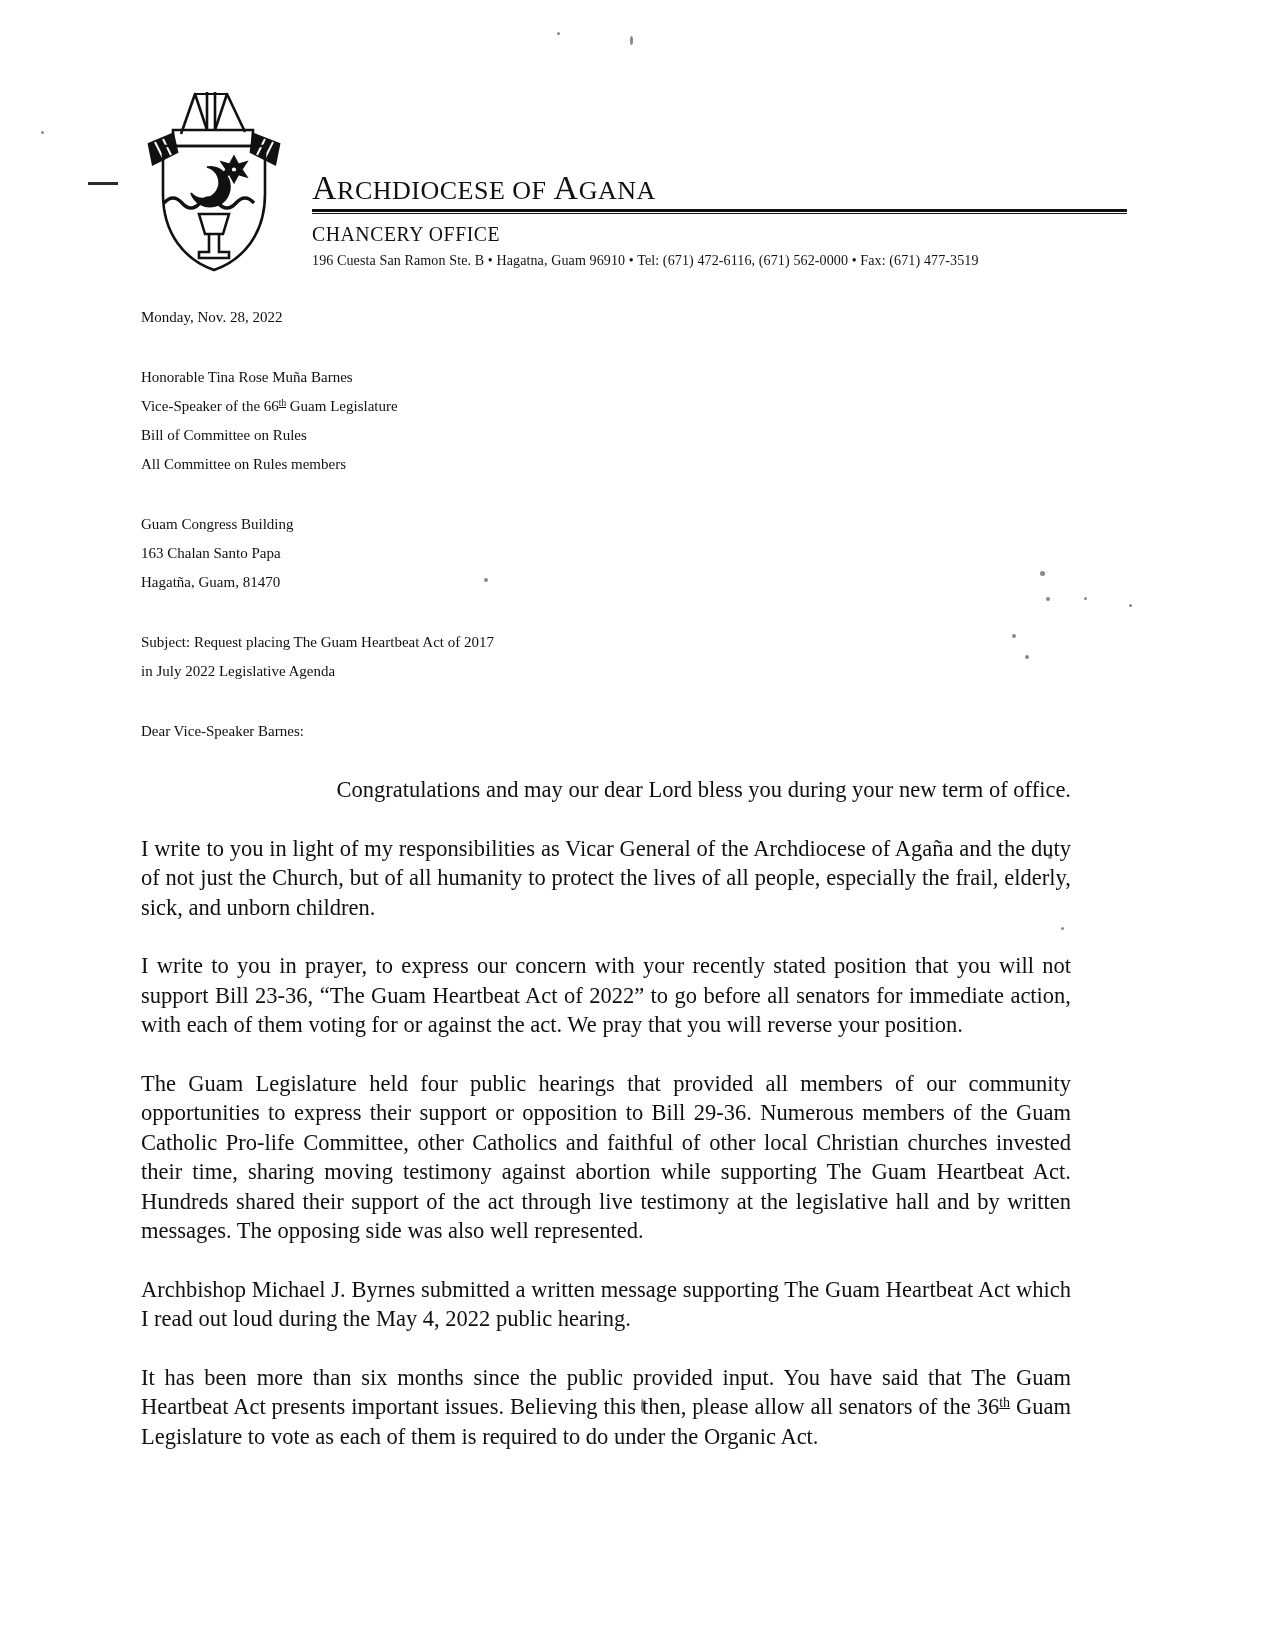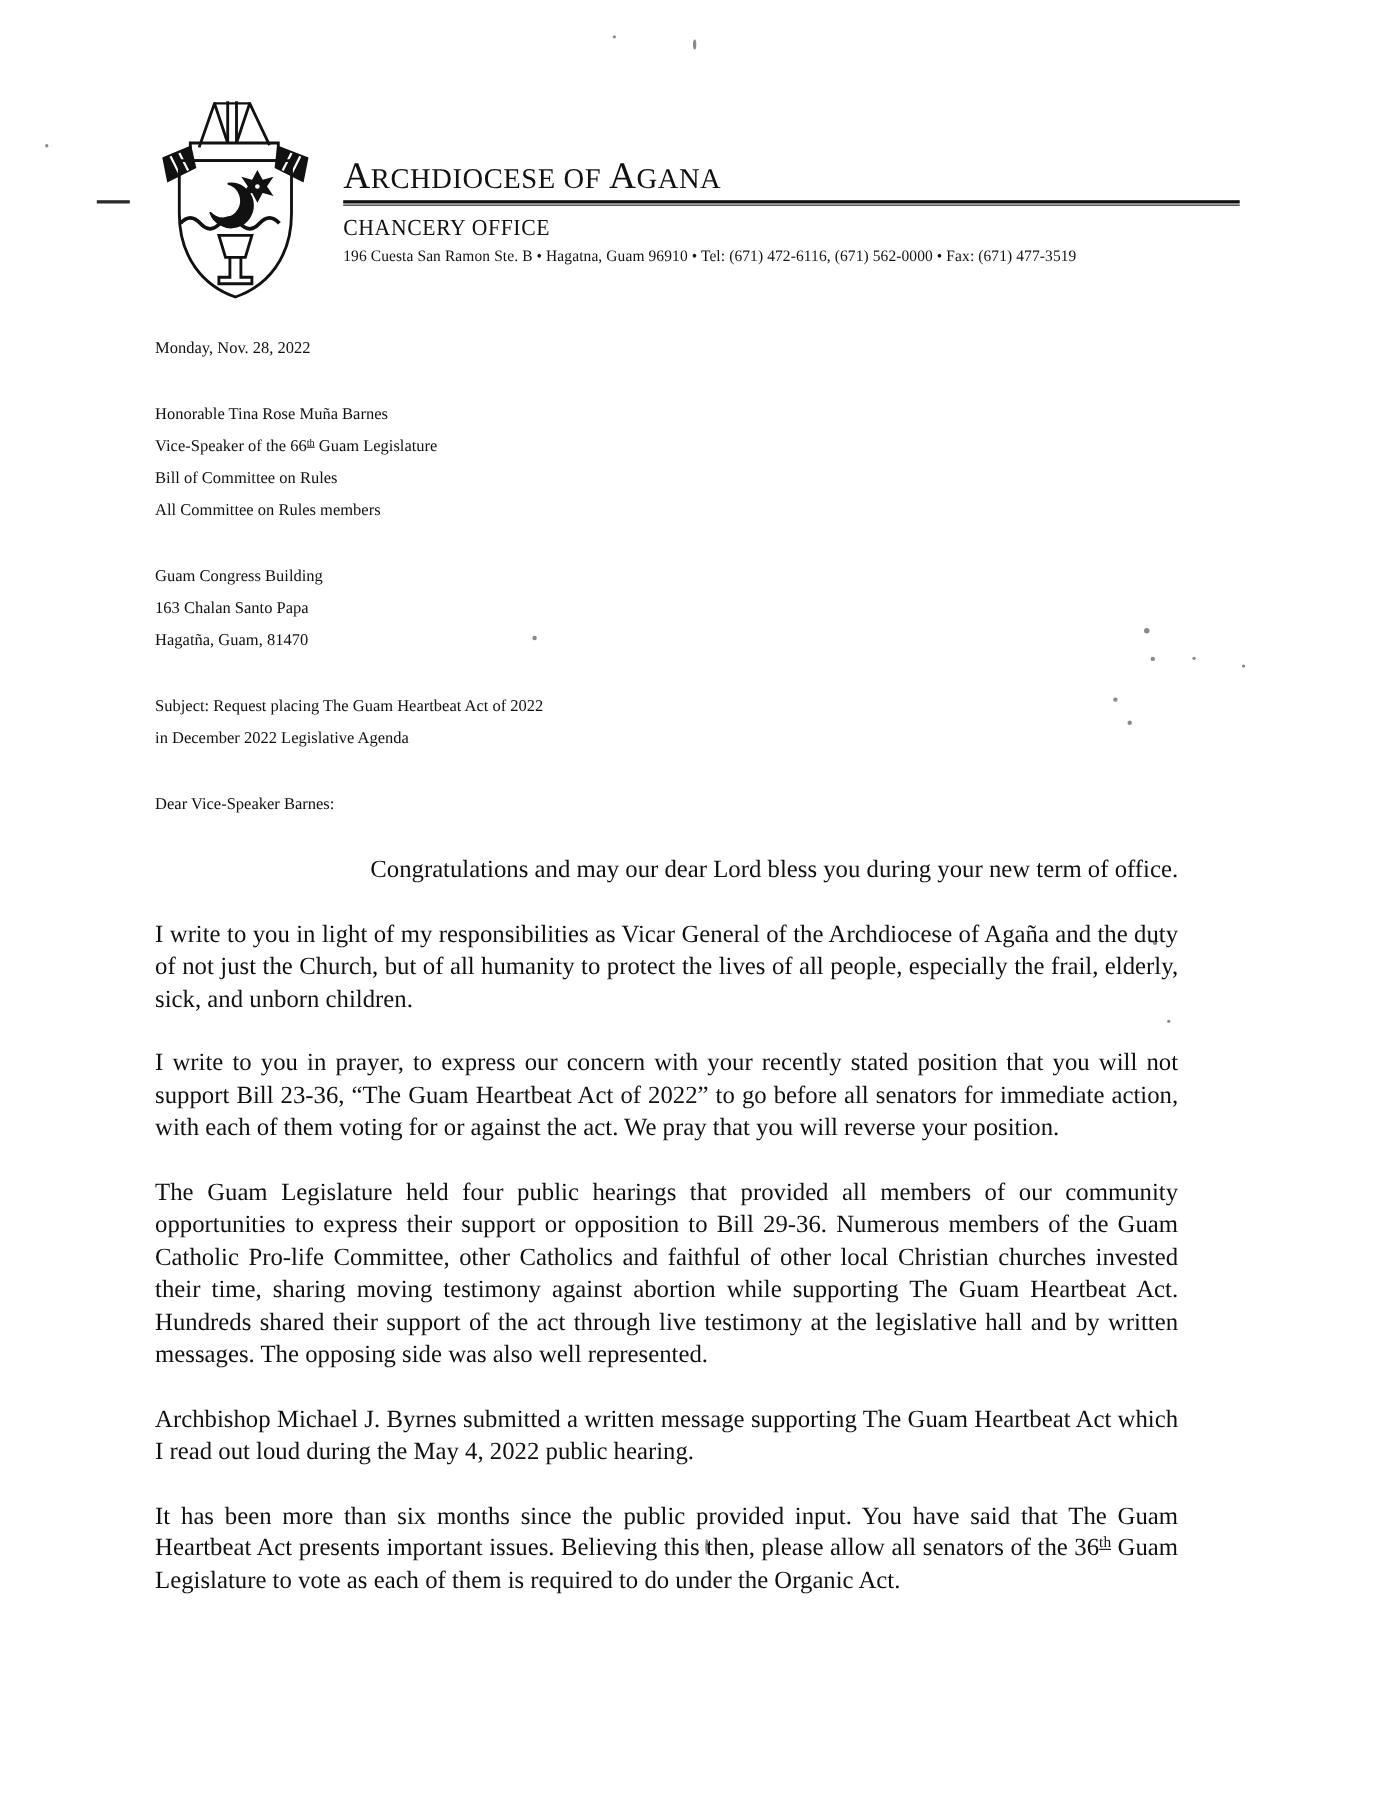--- a/index.html
+++ b/index.html
@@ -41,20 +41,21 @@
     top: 143px;
     width: 815px;
   }
   .lh-title {
     font-family: "Liberation Serif", "DejaVu Serif", serif;
     font-size: 34px;
     letter-spacing: 0.5px;
     line-height: 1.05;
     white-space: nowrap;
     color: #111;
+    margin-top: 27px;
   }
   .lh-title .cap { font-size: 34px; }
   .lh-title .sc  { font-size: 26px; }
   .lh-rule {
     margin-top: 3px;
     width: 815px;
     height: 0;
     border-top: 3px solid #111;
     border-bottom: 1px solid #111;
     padding-bottom: 1px;
@@ -205,22 +206,22 @@
       <div>All Committee on Rules members</div>
     </div>
 
     <div class="blk addr-block">
       <div>Guam Congress Building</div>
       <div>163 Chalan Santo Papa</div>
       <div>Hagatña, Guam, 81470</div>
     </div>
 
     <div class="blk subject-block">
-      <div>Subject: Request placing The Guam Heartbeat Act of 2022</div>
-      <div>in December 2022 Legislative Agenda</div>
+      <div>Subject: Request placing The Guam Heartbeat Act of 2017</div>
+      <div>in July 2022 Legislative Agenda</div>
     </div>
 
     <div class="blk salutation">Dear Vice-Speaker Barnes:</div>
 
     <p class="para short">Congratulations and may our dear Lord bless you during your new term of office.</p>
     <p class="para">I write to you in light of my responsibilities as Vicar General of the Archdiocese of Agaña and the duty of not just the Church, but of all humanity to protect the lives of all people, especially the frail, elderly, sick, and unborn children.</p>
     <p class="para">I write to you in prayer, to express our concern with your recently stated position that you will not support Bill 23-36, “The Guam Heartbeat Act of 2022” to go before all senators for immediate action, with each of them voting for or against the act. We pray that you will reverse your position.</p>
     <p class="para">The Guam Legislature held four public hearings that provided all members of our community opportunities to express their support or opposition to Bill 29-36. Numerous members of the Guam Catholic Pro-life Committee, other Catholics and faithful of other local Christian churches invested their time, sharing moving testimony against abortion while supporting The Guam Heartbeat Act. Hundreds shared their support of the act through live testimony at the legislative hall and by written messages. The opposing side was also well represented.</p>
     <p class="para">Archbishop Michael J. Byrnes submitted a written message supporting The Guam Heartbeat Act which I read out loud during the May 4, 2022 public hearing.</p>
 

